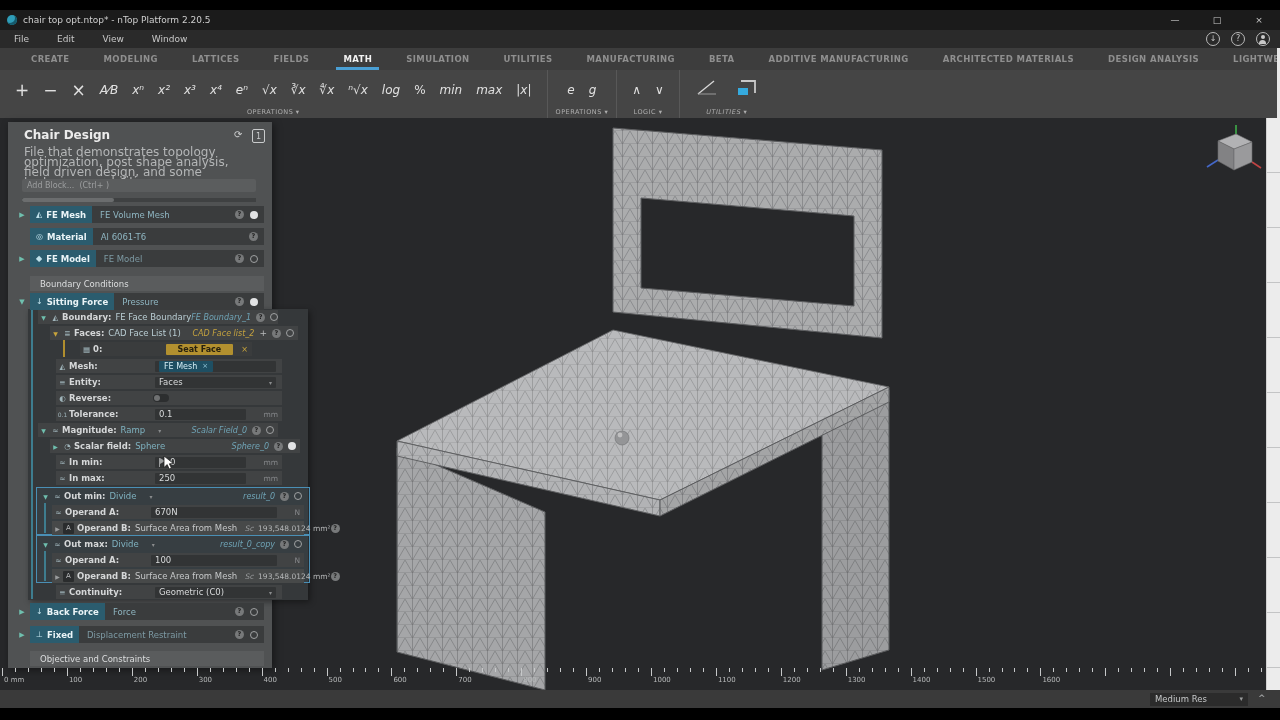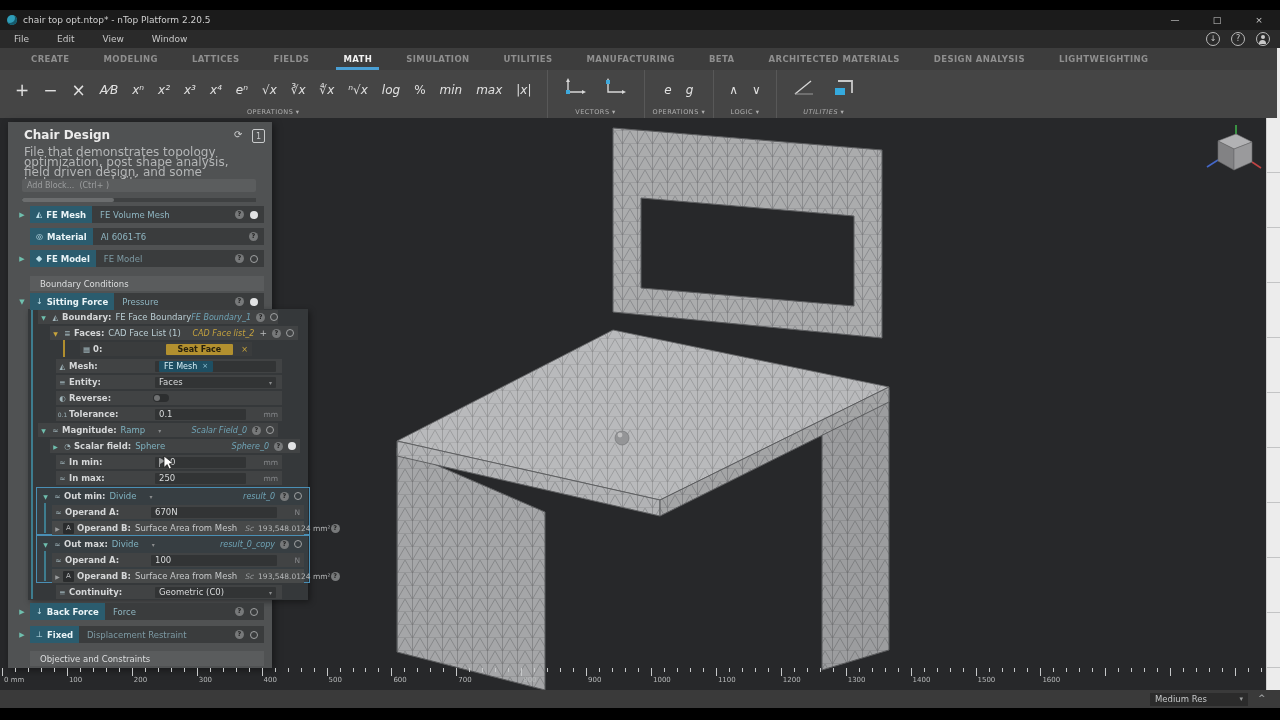--- a/index.html
+++ b/index.html
@@ -187,20 +187,23 @@
     <div class="tab">
       <span>UTILITIES</span>
     </div>
     <div class="tab">
       <span>MANUFACTURING</span>
     </div>
     <div class="tab">
       <span>BETA</span>
     </div>
     <div class="tab">
+      <span>ADDITIVE MANUFACTURING</span>
+    </div>
+    <div class="tab">
       <span>ARCHITECTED MATERIALS</span>
     </div>
     <div class="tab">
       <span>DESIGN ANALYSIS</span>
     </div>
     <div class="tab">
       <span>LIGHTWEIGHTING</span>
     </div>
   </div>
 
@@ -220,37 +223,20 @@
         <span class="titem it">∛x</span>
         <span class="titem it">∜x</span>
         <span class="titem it">ⁿ√x</span>
         <span class="titem it">log</span>
         <span class="titem">%</span>
         <span class="titem it">min</span>
         <span class="titem it">max</span>
         <span class="titem it">|x|</span>
       </div>
       <div class="tlabel">OPERATIONS ▾</div>
-    </div>
-    <div class="tgroup">
-      <div class="titems">
-        <span class="titem"><svg width="26" height="22">
-            <path d="M5 3 V15 H21" stroke="#d8d8d8" fill="none" stroke-width="1.4"></path>
-            <path d="M3 5 L5 1 L7 5 Z" fill="#d8d8d8"></path>
-            <path d="M19 13 L23 15 L19 17 Z" fill="#d8d8d8"></path>
-            <rect x="3" y="13" width="4" height="4" fill="#3fa9dc"></rect>
-          </svg></span>
-        <span class="titem"><svg width="26" height="22">
-            <path d="M5 3 V15 H21" stroke="#d8d8d8" fill="none" stroke-width="1.4"></path>
-            <path d="M3 5 L5 1 L7 5 Z" fill="#d8d8d8"></path>
-            <path d="M19 13 L23 15 L19 17 Z" fill="#d8d8d8"></path>
-            <rect x="3" y="3" width="4" height="4" fill="#3fa9dc"></rect>
-          </svg></span>
-      </div>
-      <div class="tlabel">VECTORS ▾</div>
     </div>
     <div class="tgroup">
       <div class="titems">
         <span class="titem it">e</span>
         <span class="titem it">g</span>
       </div>
       <div class="tlabel">OPERATIONS ▾</div>
     </div>
     <div class="tgroup">
       <div class="titems">

